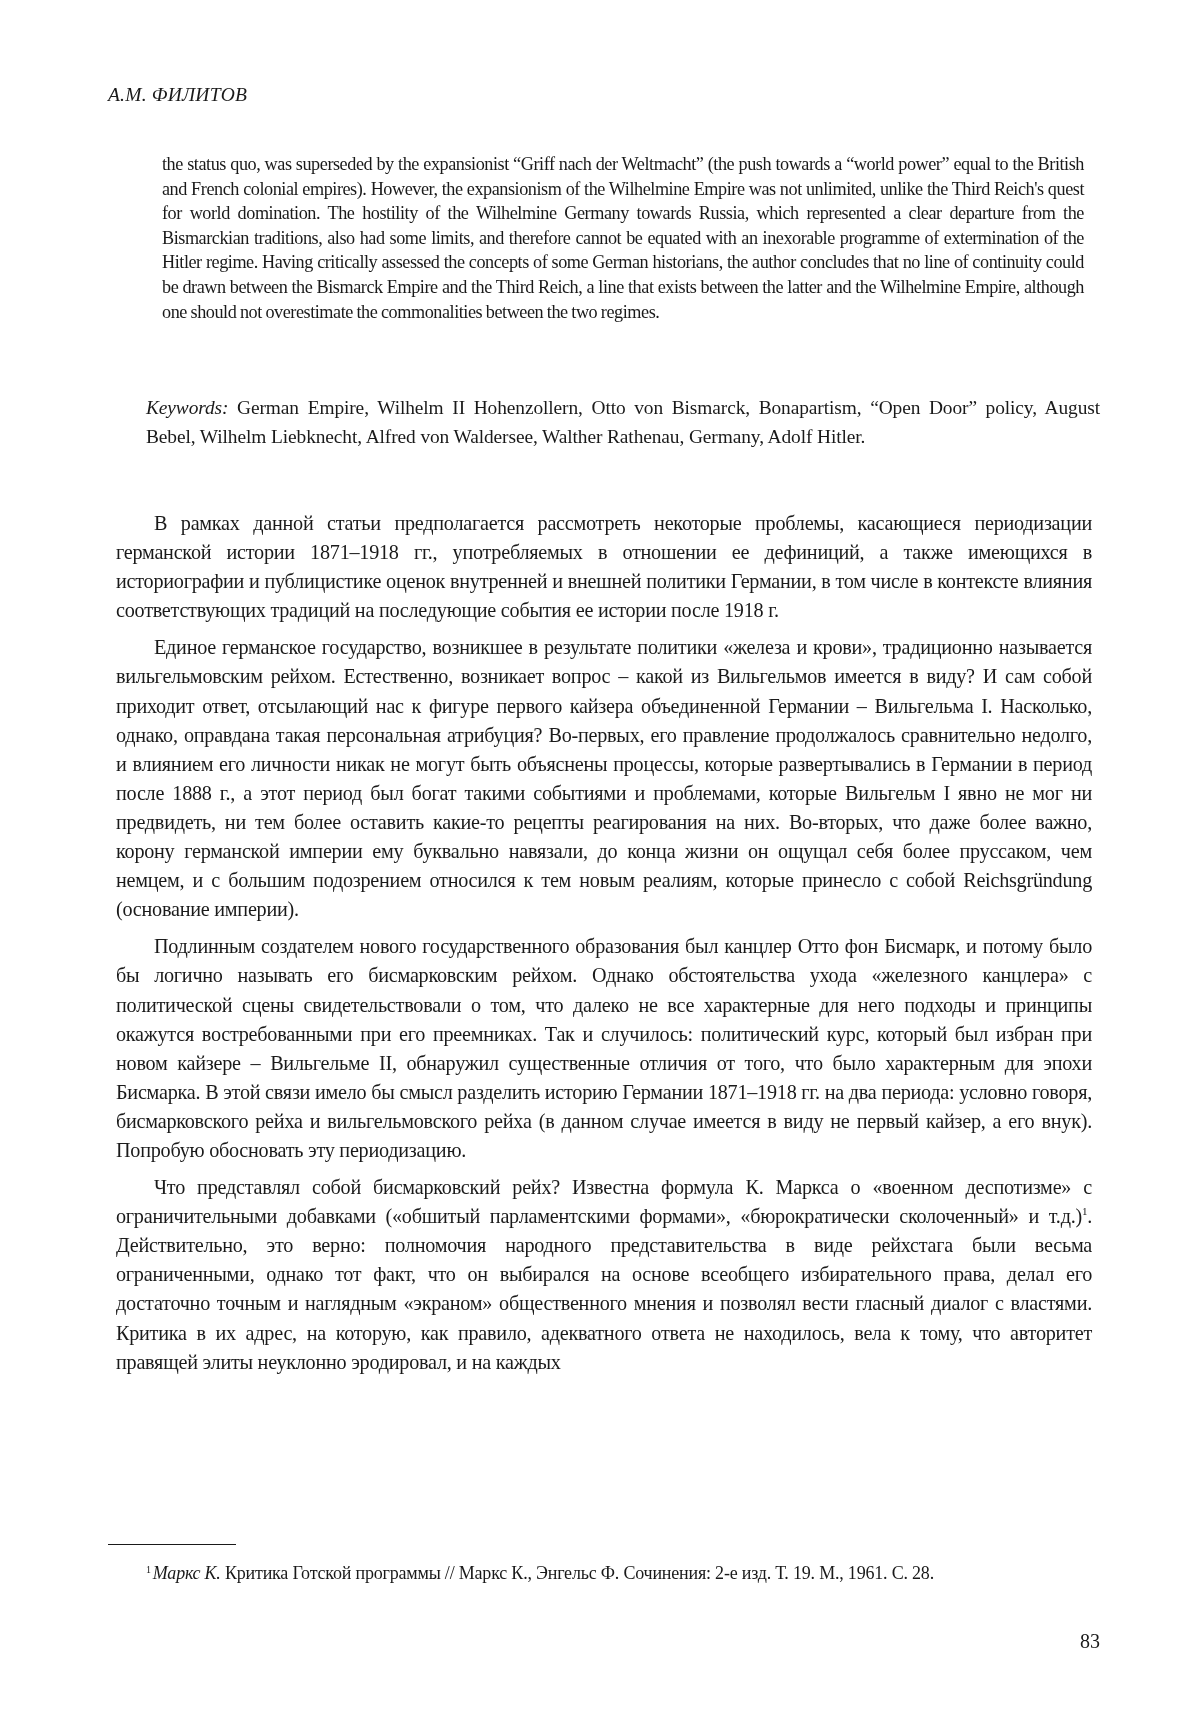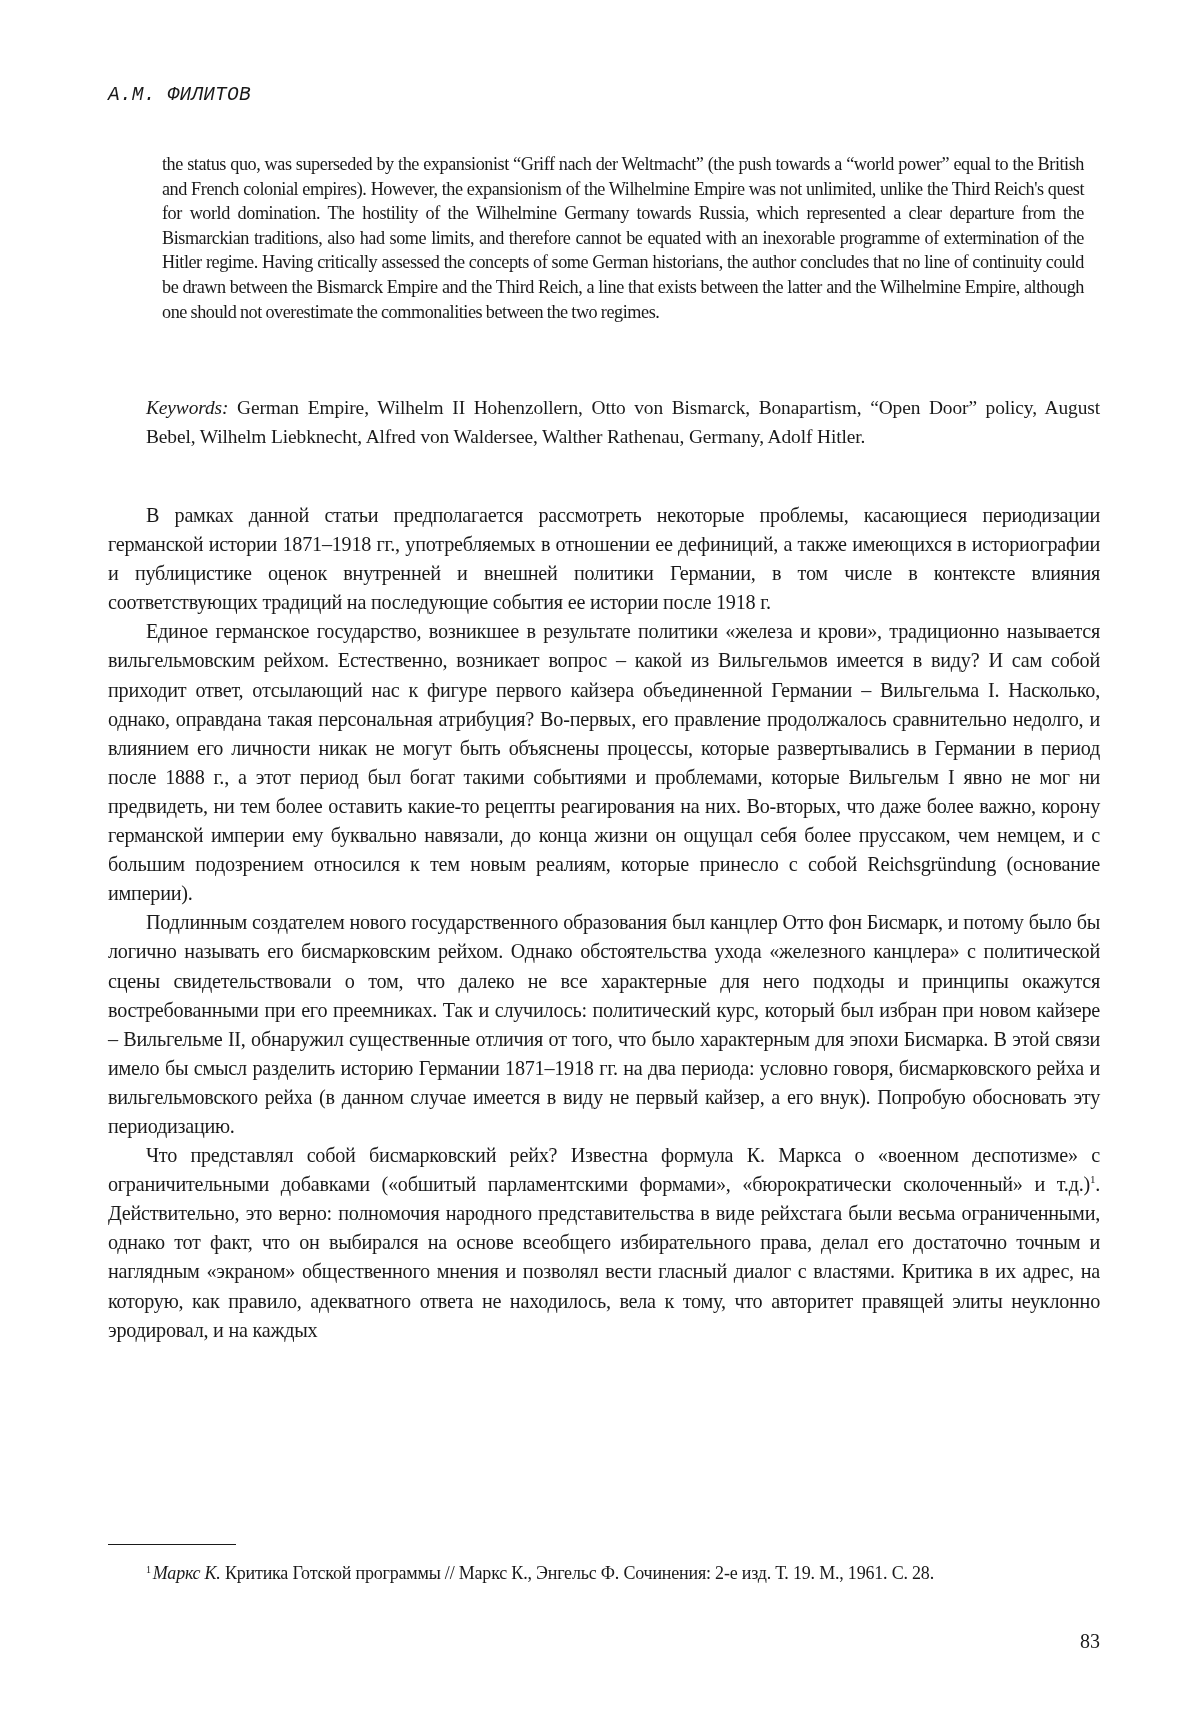--- a/index.html
+++ b/index.html
@@ -4,21 +4,21 @@
 <style>
   html, body { margin: 0; padding: 0; background: #ffffff; }
   body {
     width: 1200px; height: 1719px; position: relative; overflow: hidden;
     font-family: "Liberation Serif", "DejaVu Serif", serif;
     color: #1a1a1a;
   }
   .page-header {
     position: absolute; left: 108px; top: 84px; width: 992px;
     display: flex; align-items: baseline;
-    font-size: 19.5px; letter-spacing: 0.2px; font-family: Liberation Mono, monospace;
+    font-size: 19.5px; letter-spacing: 0.2px;
   }
   .page-header .author { font-style: italic; width: 232px; }
   .page-header .title { flex: 1; text-align: right; letter-spacing: 0.1px; }
 
   .abstract {
     position: absolute; left: 146px; top: 136px; width: 954px;
     font-size: 18.2px; line-height: 24.6px;
     text-align: justify; letter-spacing: -0.45px; word-spacing: -0.5px;
   }
   .abstract p { margin: 16px; }
@@ -29,21 +29,21 @@
     font-size: 19.4px; line-height: 29px; text-align: justify;
     letter-spacing: -0.1px;
   }
   .keywords .kw-label { font-style: italic; }
 
   .body-text {
     position: absolute; left: 108px; top: 501px; width: 992px;
     font-size: 20.2px; line-height: 29.1px; text-align: justify;
     letter-spacing: -0.25px;
   }
-  .body-text p { margin: 0; text-indent: 38px; }
+  .body-text p { margin: 8px; text-indent: 38px; }
   .body-text sup { font-size: 11px; vertical-align: 8px; line-height: 0; }
 
   .fn-rule {
     position: absolute; left: 108px; top: 1544px; width: 128px; height: 0;
     border-top: 1.5px solid #1a1a1a;
   }
   .footnote {
     position: absolute; left: 108px; top: 1561px; width: 992px;
     font-size: 18px; line-height: 24px; text-align: justify;
     letter-spacing: -0.2px;

